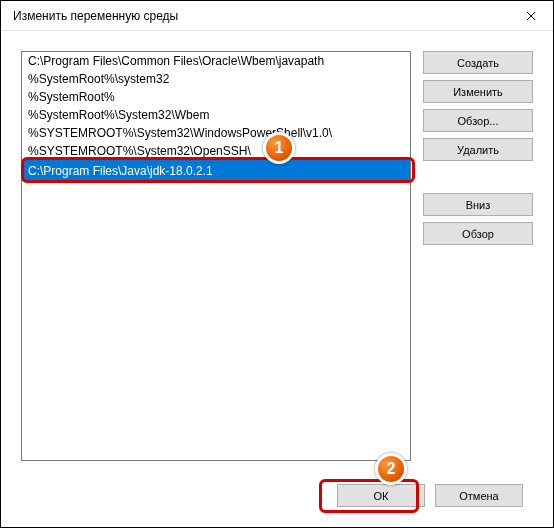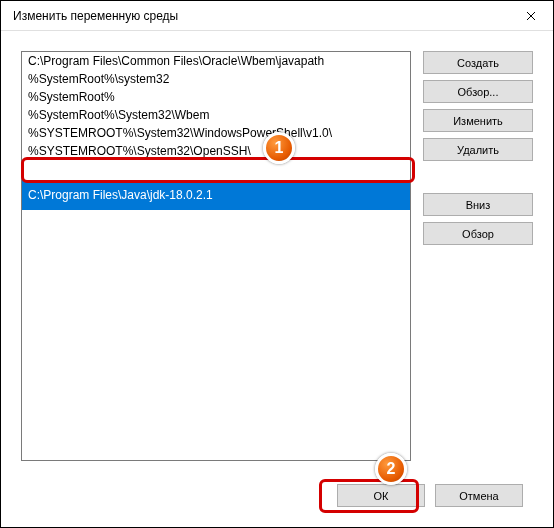--- a/index.html
+++ b/index.html
@@ -49,22 +49,21 @@
     .list-item {
       padding: 2px 6px;
       font-size: 12px;
       height: 18px;
       line-height: 14px;
       white-space: nowrap;
       overflow: hidden;
     }
     .edit-row {
       position: relative;
-      height: 30px;
-      margin-top: 20px;
+      height: 21px;
     }
     .edit-input {
       position: absolute;
       left: 0; right: 0; top: 0; bottom: 0;
       border: none;
       background: #0078d7;
       color: #fff;
       font-size: 12px;
       padding: 0 6px;
       font-family: inherit;
@@ -141,22 +140,22 @@
       <div class="list-item">%SystemRoot%</div>
       <div class="list-item">%SystemRoot%\System32\Wbem</div>
       <div class="list-item">%SYSTEMROOT%\System32\WindowsPowerShell\v1.0\</div>
       <div class="list-item">%SYSTEMROOT%\System32\OpenSSH\</div>
       <div class="edit-row selected">
         <input class="edit-input" type="text" value="C:\Program Files\Java\jdk-18.0.2.1" style="">
       </div>
     </div>
     <div class="sidebuttons">
       <button class="btn">Создать</button>
+      <button class="btn">Изменить</button>
       <button class="btn">Обзор...</button>
-      <button class="btn">Изменить</button>
       <button class="btn">Удалить</button>
       <div class="gap-small"></div>
       <button class="btn">Вниз</button>
       <button class="btn">Обзор</button>
       <div class="gap-big"></div>
     </div>
   </div>
 
   <div class="bottom-buttons">
     <button class="btn">ОК</button>

